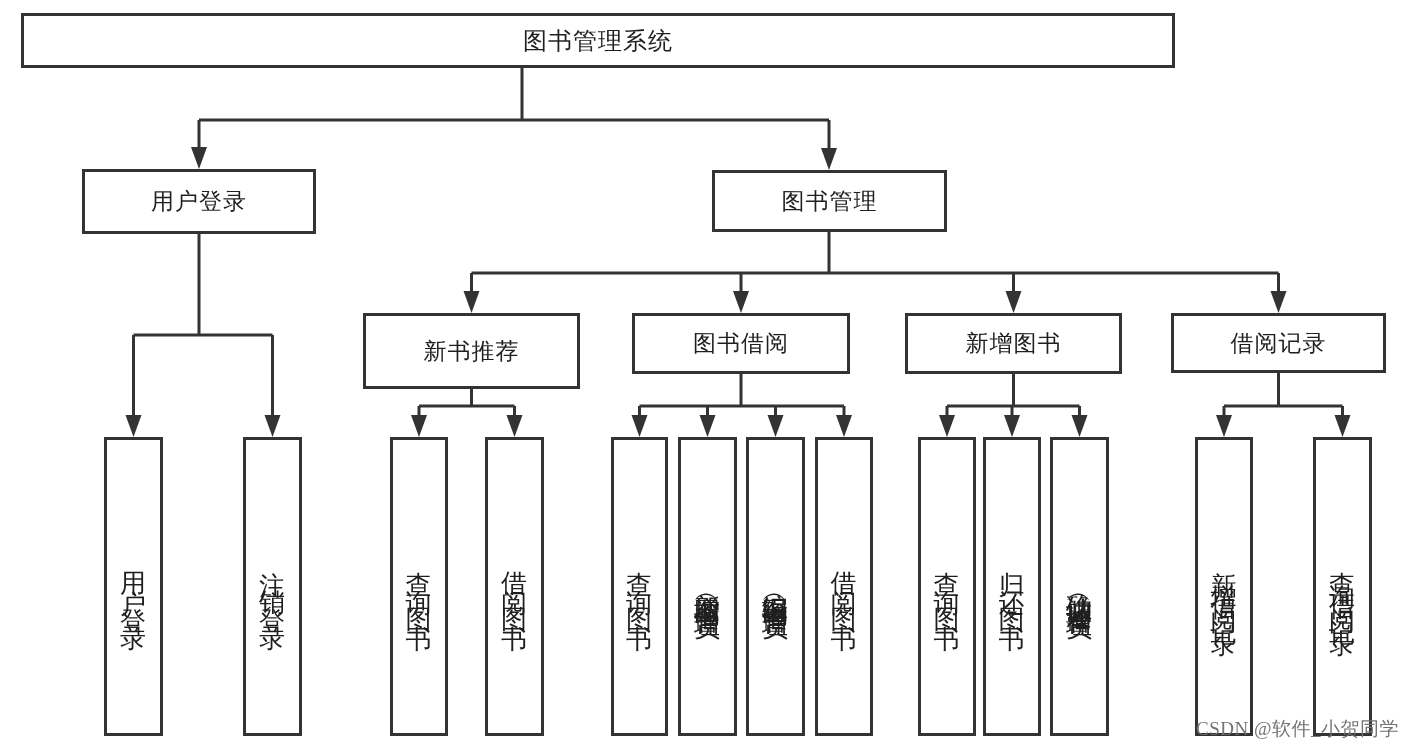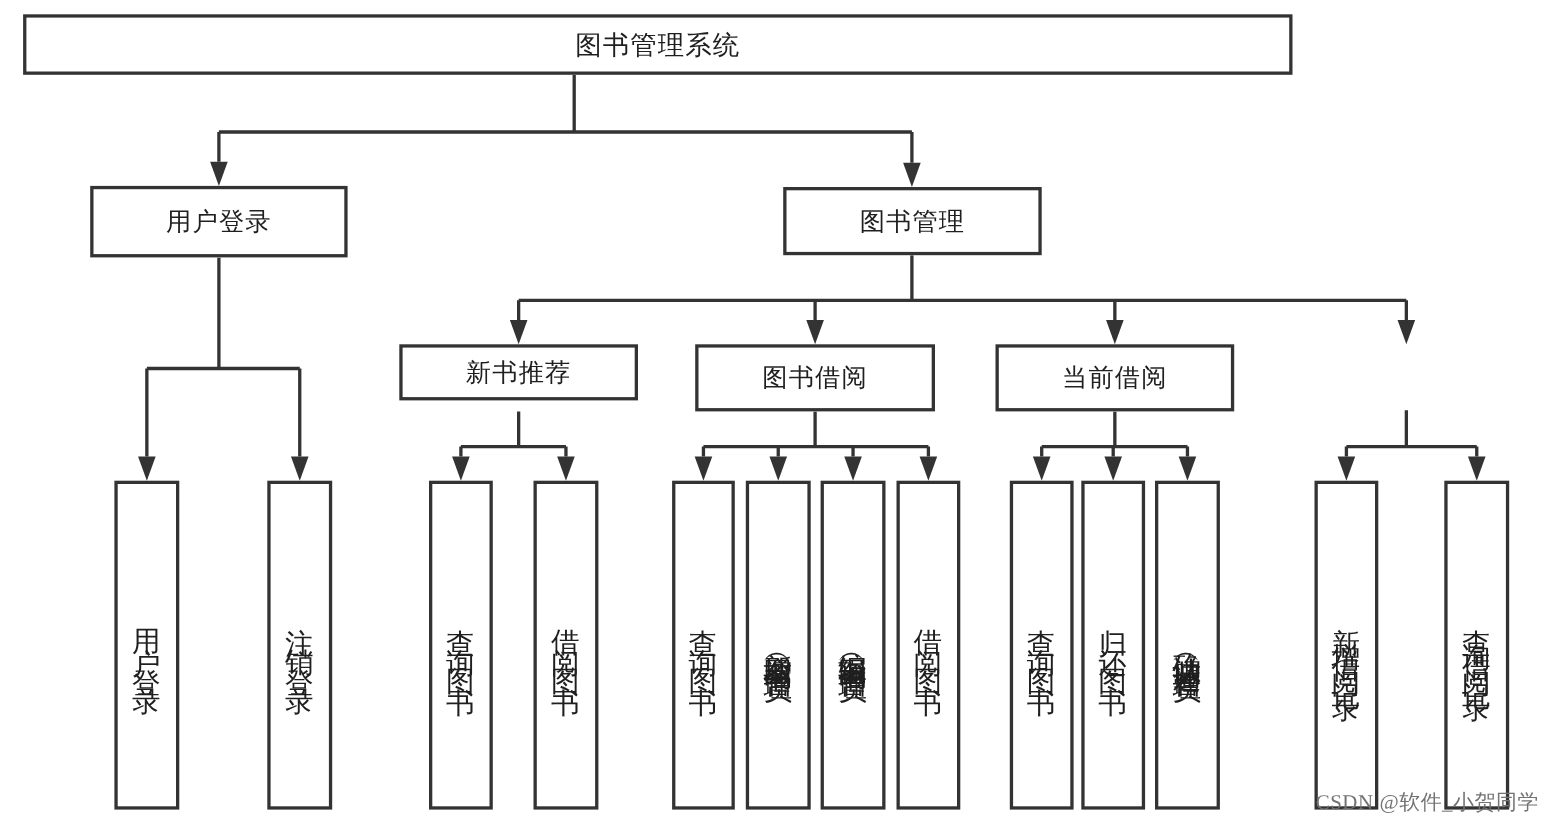--- a/index.html
+++ b/index.html
@@ -97,23 +97,24 @@
       <polygon points="1216,415 1232,415 1224,437"></polygon>
       <polygon points="1334.5,415 1350.5,415 1342.5,437"></polygon>
     </g>
   </svg>
 
   <div class="box hbox root" style="left:21px; top:13px; width:1154px; height:55px;">图书管理系统</div>
 
   <div class="box hbox" style="left:82px; top:169px; width:234px; height:65px;">用户登录</div>
   <div class="box hbox" style="left:712px; top:170px; width:235px; height:62px;font-family:Liberation Mono, monospace;">图书管理</div>
 
-  <div class="box hbox" style="left:363px; top:313px; width:217px; height:51px;">新书推荐</div>
+  <div class="box hbox" style="left:363px; top:313px; width:217px; height:76px;">新书推荐</div>
   <div class="box hbox" style="left:632px; top:313px; width:218px; height:61px;">图书借阅</div>
-  <div class="box hbox" style="left:905px; top:313px; width:217px; height:61px;">当前借阅</div>
+  <div class="box hbox" style="left:905px; top:313px; width:217px; height:61px;">新增图书</div>
+  <div class="box hbox" style="left:1171px; top:313px; width:215px; height:60px;">借阅记录</div>
 
   <div class="box vbox ls-lg" style="left:104px; width:59px;">用户登录</div>
   <div class="box vbox ls-lg" style="left:243px; width:59px;">注销登录</div>
 
   <div class="box vbox ls-lg" style="left:390px; width:58px;">查询图书</div>
   <div class="box vbox ls-lg" style="left:485px; width:59px;">借阅图书</div>
 
   <div class="box vbox ls-lg" style="left:611px; width:57px;">查询图书</div>
   <div class="box vbox ls-sm" style="left:678px; width:59px;">新增图书（管理员）</div>
   <div class="box vbox ls-sm" style="left:746px; width:59px;">编辑图书（管理员）</div>

